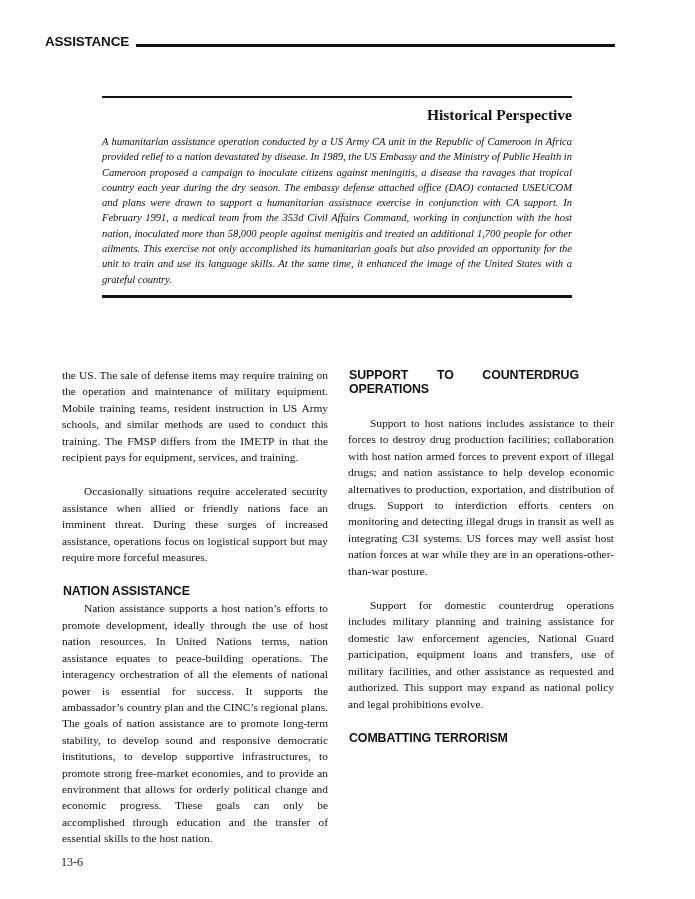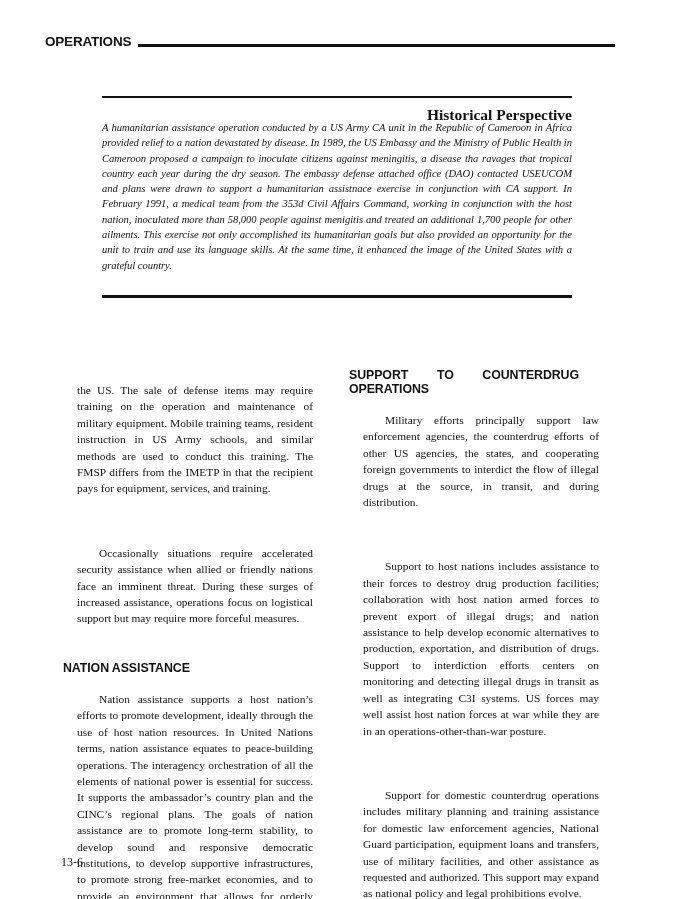--- a/index.html
+++ b/index.html
@@ -22,47 +22,47 @@
     .box {
       position: absolute; left: 102px; top: 96px; width: 470px; height: 203px;
     }
     .box .top-rule { position: absolute; left: 0; right: 0; top: 0; height: 2px; background: #111; }
     .box .bottom-rule { position: absolute; left: 0; right: 0; top: 199px; height: 3px; background: #111; }
     .box .box-title {
       position: absolute; left: 0; right: 0; top: 10px; text-align: right;
       font-weight: bold; font-size: 15.5px;
     }
     .box .box-text {
-      position: absolute; left: 0; right: 0; top: 24px;
+      position: absolute; left: 0; right: 0; top: 38px;
       font-style: italic; font-size: 10.6px; line-height: 15.3px; text-align: justify;
       letter-spacing: -0.05px;
     }
     .col {
       position: absolute; top: 366px; width: 268px;
       font-size: 11.4px; line-height: 16.4px; text-align: justify;
     }
     .col.left { left: 61px; }
     .col.right { left: 347px; }
-    .col p { margin: 16px; }
+    .col p { margin: 1px; }
     .col p.indent { text-indent: 22px; }
     .gap { height: 16px; }
     .h {
       font-family: "Liberation Sans", "DejaVu Sans", sans-serif;
       font-weight: bold; font-size: 12.4px; line-height: 14px; letter-spacing: -0.1px;
       margin: 2px;
     }
     .folio {
       position: absolute; left: 61px; top: 855px; font-size: 12px;
     }
   </style>
 </head>
 <body>
 
 <div class="run-head">
-  <span class="title">OPERATIONS</span>
+  <span class="title">ASSISTANCE</span>
   <span class="rule"></span>
 </div>
 
 <div class="box">
   <div class="top-rule"></div>
   <div class="box-title">Historical Perspective</div>
   <div class="box-text">A humanitarian assistance operation conducted by a US Army CA unit in the Republic of Cameroon in Africa provided relief to a nation devastated by disease.  In 1989, the US Embassy and the Ministry of Public Health in Cameroon proposed a campaign to inoculate citizens against meningitis, a disease tha ravages that tropical country each year during the dry season.  The embassy defense attached office (DAO) contacted USEUCOM and plans were drawn to support a humanitarian assistnace exercise in conjunction with CA support.  In February 1991, a medical team from the 353d Civil Affairs Command, working in conjunction with the host nation, inoculated more than 58,000 people against menigitis and treated an additional 1,700 people for other ailments.  This exercise not only accomplished its humanitarian goals but also provided an opportunity for the unit to train and use its language skills.  At the same time, it enhanced the image of the United States with a grateful country.</div>
   <div class="bottom-rule"></div>
 </div>
 
@@ -70,21 +70,20 @@
   <p>the US.  The sale of defense items may require training on the operation and maintenance of military equipment.  Mobile training teams, resident instruction in US Army schools, and similar methods are used to conduct this training.  The FMSP differs from the IMETP in that the recipient pays for equipment, services, and training.</p>
   <div class="gap"></div>
   <p class="indent">Occasionally situations require accelerated security assistance when allied or friendly nations face an imminent threat.  During these surges of increased assistance, operations focus on logistical support but may require more forceful measures.</p>
   <div class="gap"></div>
   <h3 class="h">NATION ASSISTANCE</h3>
   <p class="indent">Nation assistance supports a host nation’s efforts to promote development, ideally through the use of host nation resources.  In United Nations terms, nation assistance equates to peace-building operations. The interagency orchestration of all the elements of national power is essential for success.  It supports the ambassador’s country plan and the CINC’s regional plans.  The goals of nation assistance are to promote long-term stability, to develop sound and responsive democratic institutions, to develop supportive infrastructures, to promote strong free-market economies, and to provide an environment that allows for orderly political change and economic progress.  These goals can only be accomplished through education and the transfer of essential skills to the host nation.</p>
 </div>
 
 <div class="col right">
   <h3 class="h" style="width:230px;">SUPPORT TO COUNTERDRUG OPERATIONS</h3>
-  <p class="indent">Military efforts principally support law enforcement agencies, the counterdrug efforts of other US agencies, the states, and cooperating foreign governments to interdict the flow of illegal drugs at the source, in transit, and during distribution.</p>
   <div class="gap"></div>
   <p class="indent">Support to host nations includes assistance to their forces to destroy drug production facilities;  collaboration with host nation armed forces to prevent export of illegal drugs; and nation assistance to help develop economic alternatives to production, exportation, and distribution of drugs.  Support to interdiction efforts centers on monitoring and detecting illegal drugs in transit as well as integrating C3I systems.  US forces may well assist host nation forces at war while they are in an operations-other-than-war posture.</p>
   <div class="gap"></div>
   <p class="indent">Support for domestic counterdrug operations includes military planning and training assistance for domestic law enforcement agencies, National Guard participation, equipment loans and transfers, use of military facilities, and other assistance as requested and authorized.  This support may expand as national policy and legal prohibitions evolve.</p>
   <div class="gap"></div>
   <h3 class="h">COMBATTING TERRORISM</h3>
 </div>
 
 <div class="folio">13-6</div>
 

